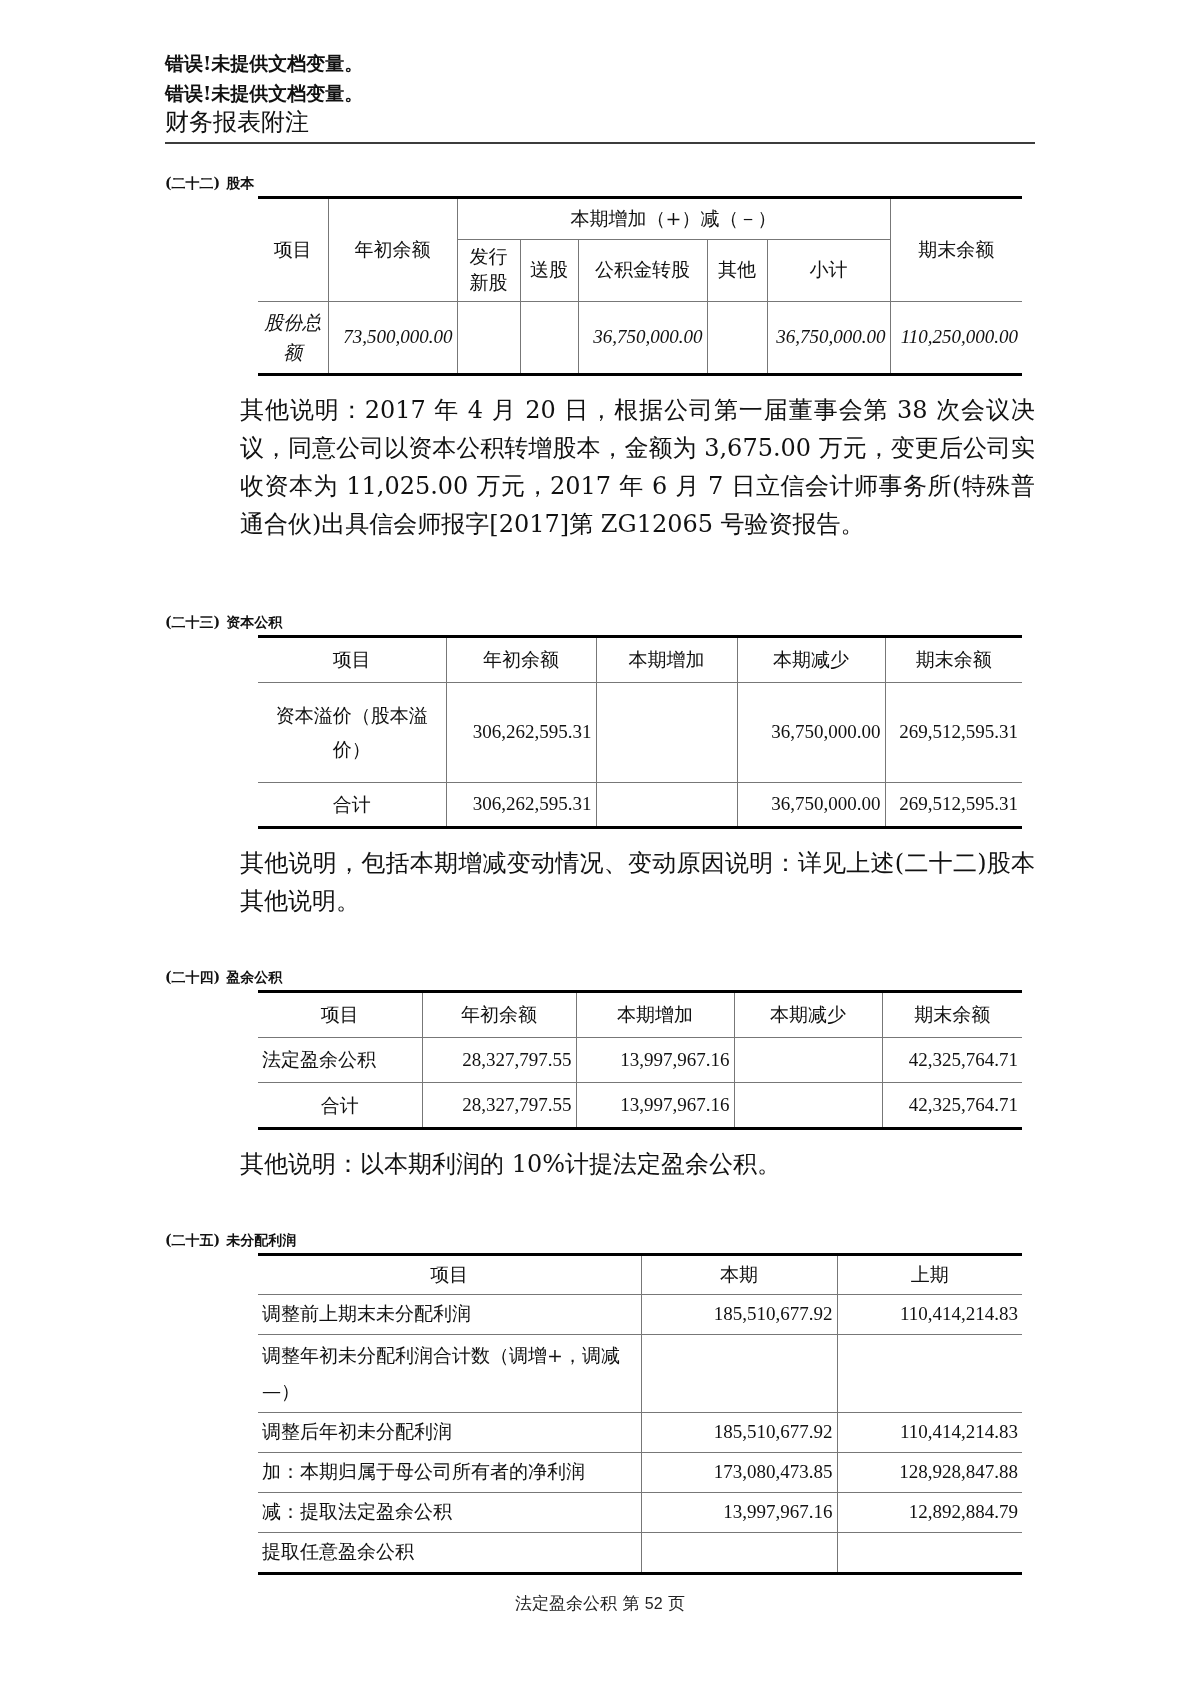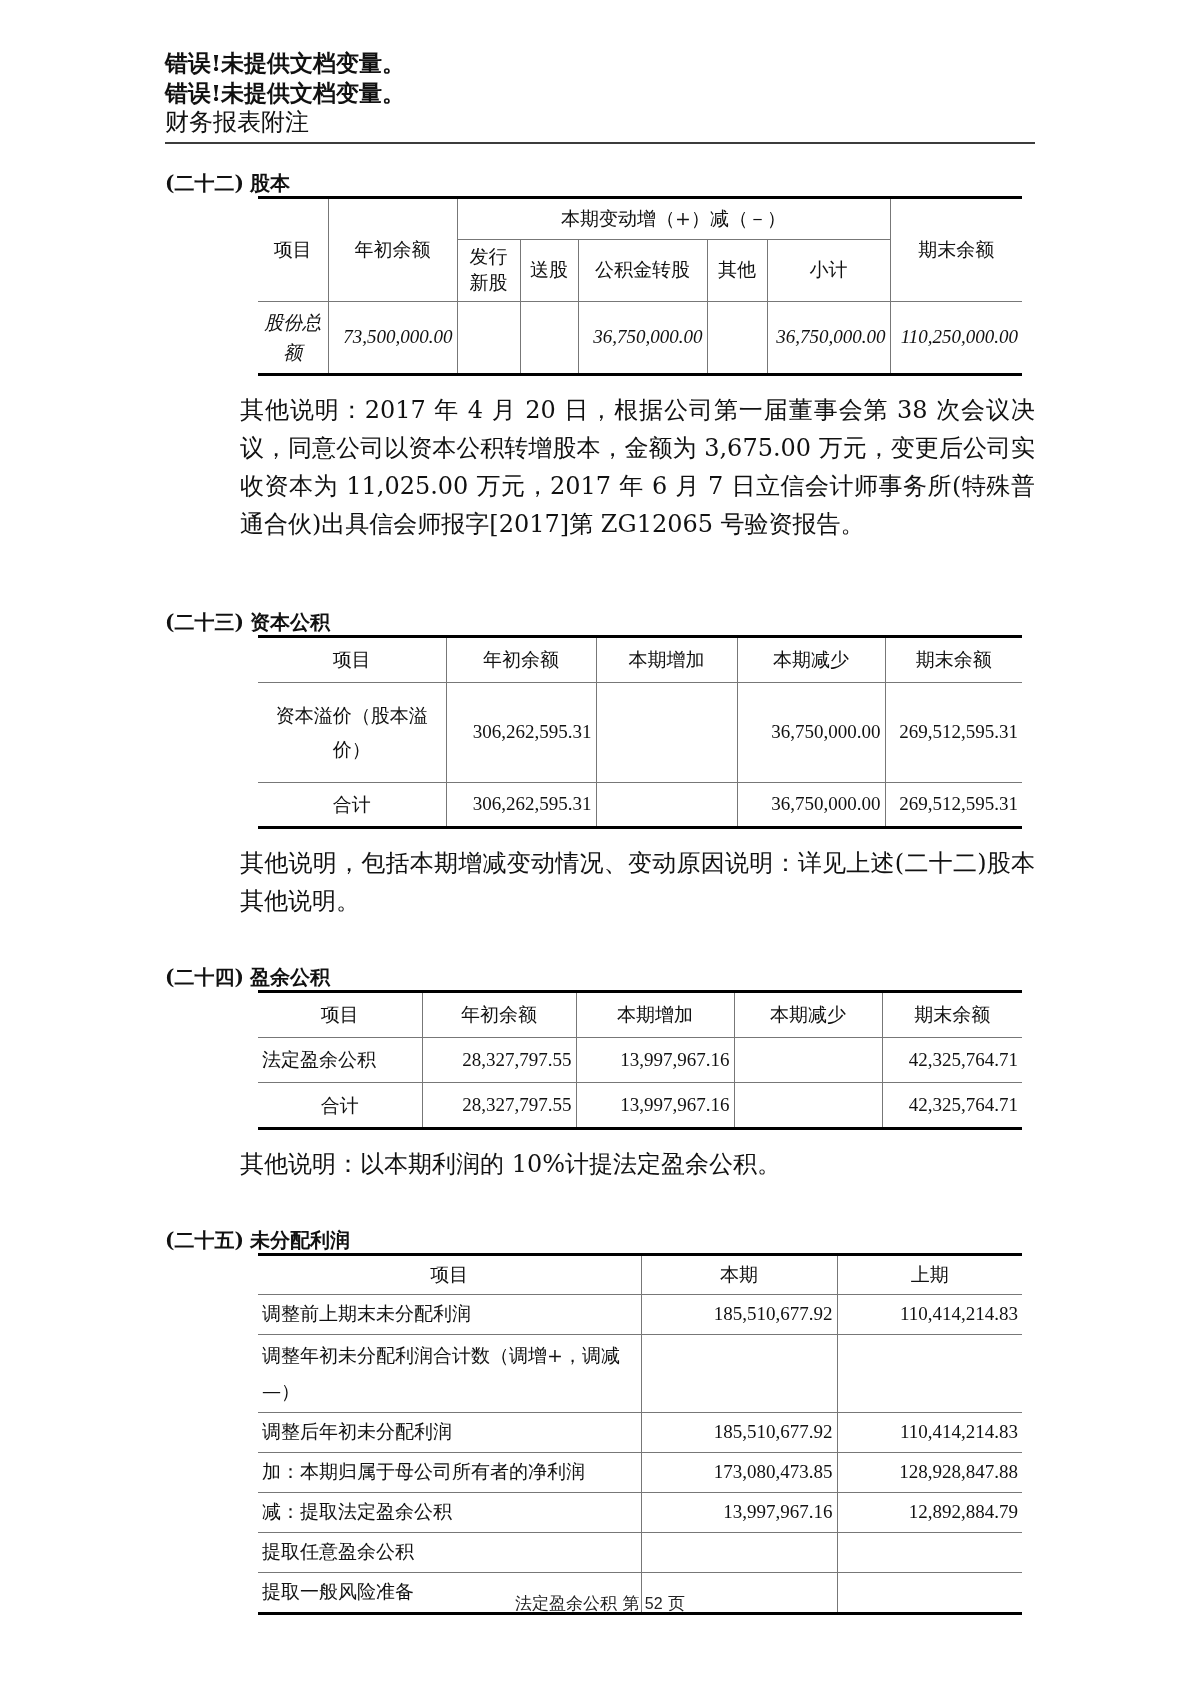--- a/index.html
+++ b/index.html
@@ -2,26 +2,26 @@
 <html><head>
 <meta charset="utf-8">
 <style>
   html,body{margin:0;padding:0;}
   body{
     width:1200px;height:1696px;background:#ffffff;color:#111;
     font-family:"DejaVu Serif","Liberation Serif",serif;
     position:relative;overflow:hidden;
   }
   .doc-header{padding-top:48px;margin-left:165px;}
-  .doc-header .bold-line{font-weight:700;font-size:23px;line-height:30px;}
+  .doc-header .bold-line{font-weight:700;font-size:19px;line-height:30px;}
   .doc-header .plain-line{font-size:24px;line-height:29px;}
   .header-rule{margin:5px 0 0 165px;width:870px;border-top:2px solid #3c3c3c;height:0;}
 
   .section{margin-left:165px;width:870px;}
-  .sec-heading{font-size:20px;font-weight:700;line-height:26px;margin-bottom:0;}
+  .sec-heading{font-size:14px;font-weight:700;line-height:26px;margin-bottom:0;}
   .sec-heading .ht{margin-left:6px;}
 
   .tbl-wrap{margin-left:93px;width:764px;border-top:3px solid #000;border-bottom:3px solid #000;}
   table.fin{border-collapse:collapse;border:hidden;width:100%;table-layout:fixed;}
   table.fin th,table.fin td{
     border:1px solid #777;font-weight:400;font-size:19px;vertical-align:middle;
     padding:2px 4px;word-break:break-all;
   }
   table.fin th{text-align:center;}
   td.num{text-align:right;padding-right:14px;font-family:"Liberation Serif",serif;}
@@ -61,21 +61,21 @@
           <col style="width:58px">
         <col style="width:129px">
           <col style="width:60px">
           <col style="width:123px">
           <col style="width:132px">
       </colgroup>
       <tbody>
           <tr class="h40">
         <th rowspan="2">项目</th>
         <th rowspan="2">年初余额</th>
-        <th colspan="5">本期变动增（+）减（－）</th>
+        <th colspan="5">本期增加（+）减（－）</th>
         <th rowspan="2">期末余额</th>
       </tr>
       <tr class="h62">
         <th>发行新股</th>
         <th>送股</th>
         <th>公积金转股</th>
         <th>其他</th>
         <th>小计</th>
       </tr>
       <tr class="h72">
@@ -216,25 +216,20 @@
       <tr class="h40">
         <td class="lbl">减：提取法定盈余公积</td>
         <td class="num">13,997,967.16</td>
         <td class="num">12,892,884.79</td>
       </tr>
       <tr class="h40">
         <td class="lbl indent">提取任意盈余公积</td>
         <td class="num"></td>
         <td class="num"></td>
       </tr>
-      <tr class="h40">
-        <td class="lbl indent">提取一般风险准备</td>
-        <td class="num"></td>
-        <td class="num"></td>
-      </tr>
     </tbody>
       </table>
   </div>
 </div>
 
 <div class="doc-footer">
   <span>法定盈余公积 第</span>
   <span class="pgnum">52</span>
   <span>页</span>
 </div>

